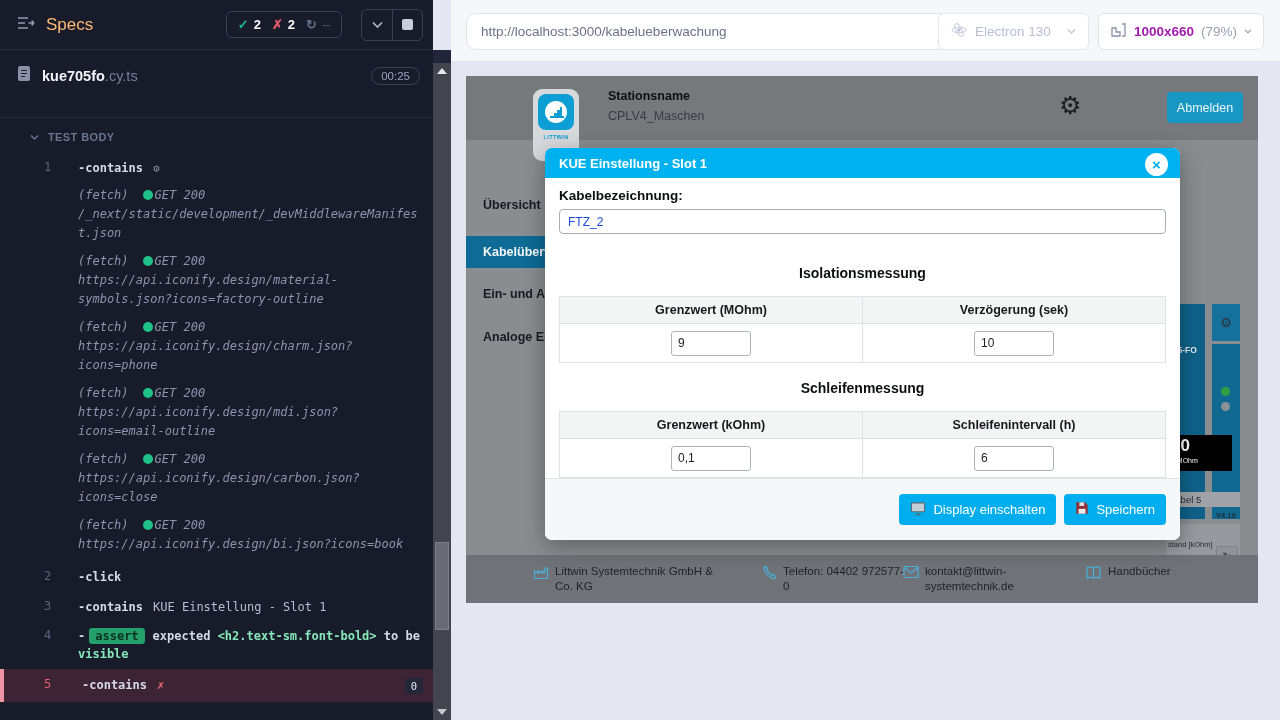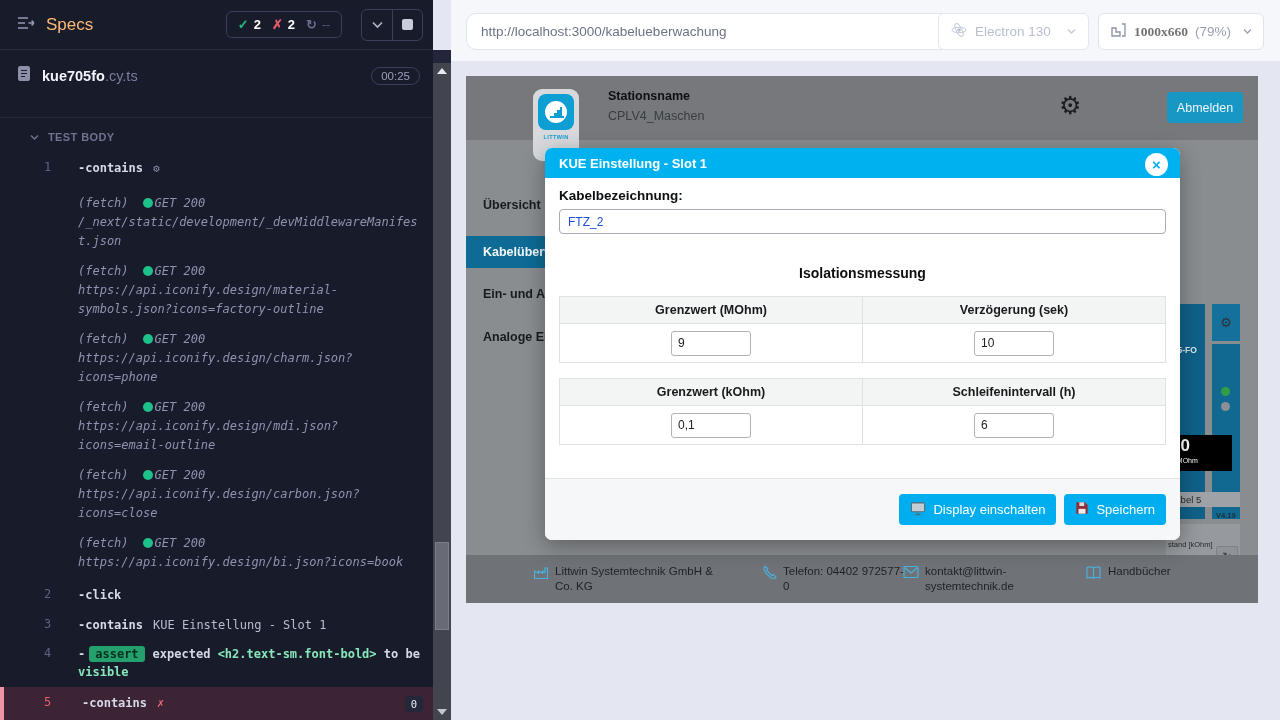--- a/index.html
+++ b/index.html
@@ -24,21 +24,21 @@
   .spec-row { display:flex; align-items:center; gap:10px; padding:15px 13px 31px 16px; border-bottom:1px solid #242839; }
   .spec-name { font-weight:bold; color:#f2f4fb; font-size:14.5px; }
   .spec-ext  { color:#787e9c; font-size:14.5px; }
   .duration { margin-left:auto; border:1px solid #3a405c; border-radius:11px; padding:2px 9px; font-size:11.5px; color:#9aa0ba; }
   .testbody-hdr { display:flex; align-items:center; gap:9px; padding:13px 0 9px 30px; font-size:11px; font-weight:bold; letter-spacing:.4px; color:#6d7390; }
   .cmds { font-family:"DejaVu Sans Mono", monospace; font-size:12px; padding-top:2px; }
   .cmd { display:flex; align-items:flex-start; padding:6px 10px 6px 0; }
   .cmd .num { flex:0 0 78px; padding-left:44px; color:#5e6382; font-size:12px; }
   .cmd .cbody { flex:1; color:#d6d9e6; font-weight:bold; line-height:1.45; }
   .gear-sm { color:#8b90ac; font-weight:normal; margin-left:10px; font-size:11px; }
-  .fetch { margin:11px 12px 9px 78px; color:#8f93b0; font-style:italic; line-height:19px; overflow-wrap:break-word; }
+  .fetch { margin:3px 12px 9px 78px; color:#8f93b0; font-style:italic; line-height:19px; overflow-wrap:break-word; }
   .fetch .dot { display:inline-block; width:10px; height:10px; border-radius:50%; background:#1ec188; margin:0 2px 0 14px; vertical-align:-1px; }
   .furl { overflow-wrap:break-word; word-break:break-word; }
   .arg { font-weight:normal; color:#b9bdd2; margin-left:10px; }
   .assert-body { color:#55c392; font-weight:normal; line-height:1.75; }
   .badge-assert { background:#23a06b; color:#07301c; font-weight:bold; padding:1px 6px; border-radius:3px; margin:0 8px 0 4px; }
   .bold-green { font-weight:bold; color:#86e7ba; }
   .cmd.fail { background:#3c2435; border-left:4px solid #ef93a7; padding:8px 10px 8px 0; }
   .cmd.fail .num { color:#e4606c; padding-left:40px; }
   .fail-text { color:#ef6a76; }
   .fail-x { margin-left:10px; color:#ef6a76; font-weight:normal; }
@@ -51,21 +51,21 @@
   .vs-up { top:5px; border-bottom:6px solid #e8e9ee; }
   .vs-down { bottom:5px; border-top:6px solid #c4c6ce; }
   .vs-thumb { position:absolute; left:2px; top:479px; width:14px; height:88px; background:#696b74; border:1px solid #7d7f88; }
 
   
   .main { position:absolute; left:451px; top:0; width:829px; height:720px; background:#e4e7f1; }
   .topbar { position:relative; height:62px; background:#f6f7fb; border-bottom:1px solid #e3e6f0; }
   .url-box { position:absolute; left:15px; top:13px; width:552px; height:37px; background:#fff; border:1px solid #dfe3ee; border-radius:10px; display:flex; align-items:center; padding:0 14px; font-size:13.5px; color:#6b7284; }
   .browser-box { position:absolute; left:487px; top:13px; width:151px; height:37px; background:#fff; border:1px solid #e3e6f0; border-radius:6px; display:flex; align-items:center; gap:8px; padding:0 12px; font-size:13.5px; color:#b7bed0; }
   .size-box { position:absolute; left:647px; top:13px; width:166px; height:37px; background:#fff; border:1px solid #dfe3ee; border-radius:6px; display:flex; align-items:center; gap:7px; padding:0 11px; font-size:13.5px; }
-  .size-val { color:#737373; font-weight:bold;font-family:Liberation Serif, serif; }
+  .size-val { color:#a21caf; font-weight:bold; }
   .size-pct { color:#98a1b1; }
 
   
   .viewport { position:absolute; left:15px; top:76px; width:792px; height:527px; background:#8a8d90; overflow:hidden; }
   .app-header { position:absolute; left:0; top:0; width:100%; height:64px; background:#76787c; z-index:2; }
   .logo-card { position:absolute; left:67px; top:13px; width:46px; height:72px; background:#d7d9dc; border-radius:9px; z-index:4; display:flex; flex-direction:column; align-items:center; padding-top:5px; }
   .logo-box { width:36px; height:36px; background:#0d9ed3; border-radius:8px; display:flex; align-items:center; justify-content:center; }
   .logo-brand { margin-top:4px; font-size:5.5px; font-weight:bold; color:#0d9ed3; letter-spacing:.4px; }
   .station-label { position:absolute; left:142px; top:13px; font-size:12.5px; font-weight:bold; color:#0d1013; }
   .station-value { position:absolute; left:142px; top:33px; font-size:12.5px; color:#383d42; }
@@ -378,20 +378,21 @@
           <th style="width:50%">Grenzwert (MOhm)</th>
           <th>Verzögerung (sek)</th>
         </tr>
         <tr>
           <td><input class="cell-input" value="9" style=""></td>
           <td><input class="cell-input" value="10" style=""></td>
         </tr>
       </tbody>
         </table>
 
+      <div class="sec-title loop">Schleifenmessung</div>
       <table class="mtable">
         <tbody>
             <tr>
           <th style="width:50%">Grenzwert (kOhm)</th>
           <th>Schleifenintervall (h)</th>
         </tr>
         <tr>
           <td><input class="cell-input" value="0,1" style=""></td>
           <td><input class="cell-input" value="6" style=""></td>
         </tr>

